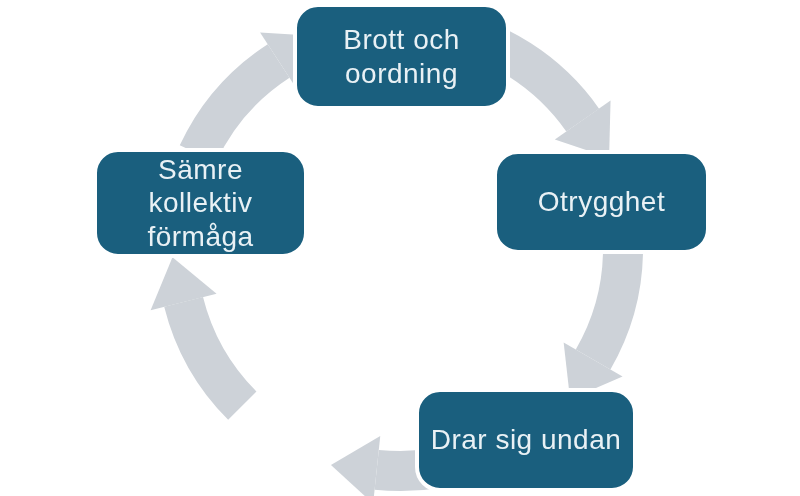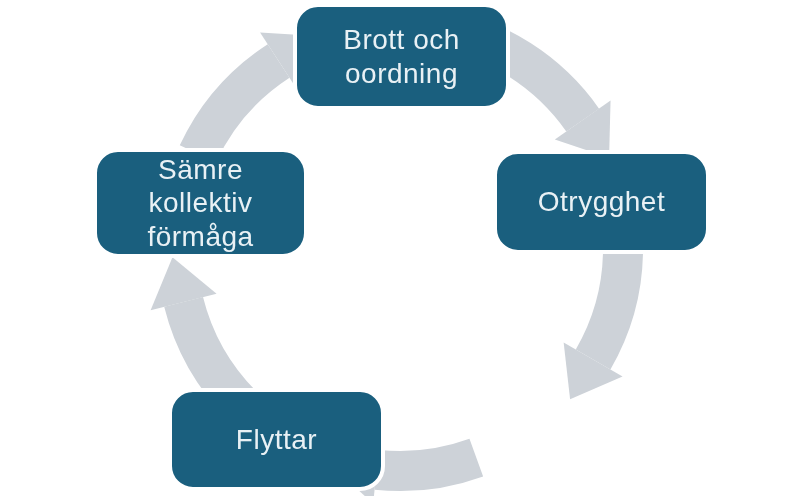--- a/index.html
+++ b/index.html
@@ -80,24 +80,24 @@
 
   <div class="node node-right">
     <span class="label">Otrygghet</span>
   </div>
 
   <div class="node node-top">
     <span class="label">Brott och
 oordning</span>
   </div>
 
+  <div class="node node-bottom-right">
+    <span class="label">Drar sig undan</span>
+  </div>
 
-  <div class="node node-bottom-left">
-    <span class="label">Flyttar</span>
-  </div>
 
   <div class="node node-left">
     <span class="label">Sämre
 kollektiv
 förmåga</span>
   </div>
 
 </div>
 
 </body></html>

